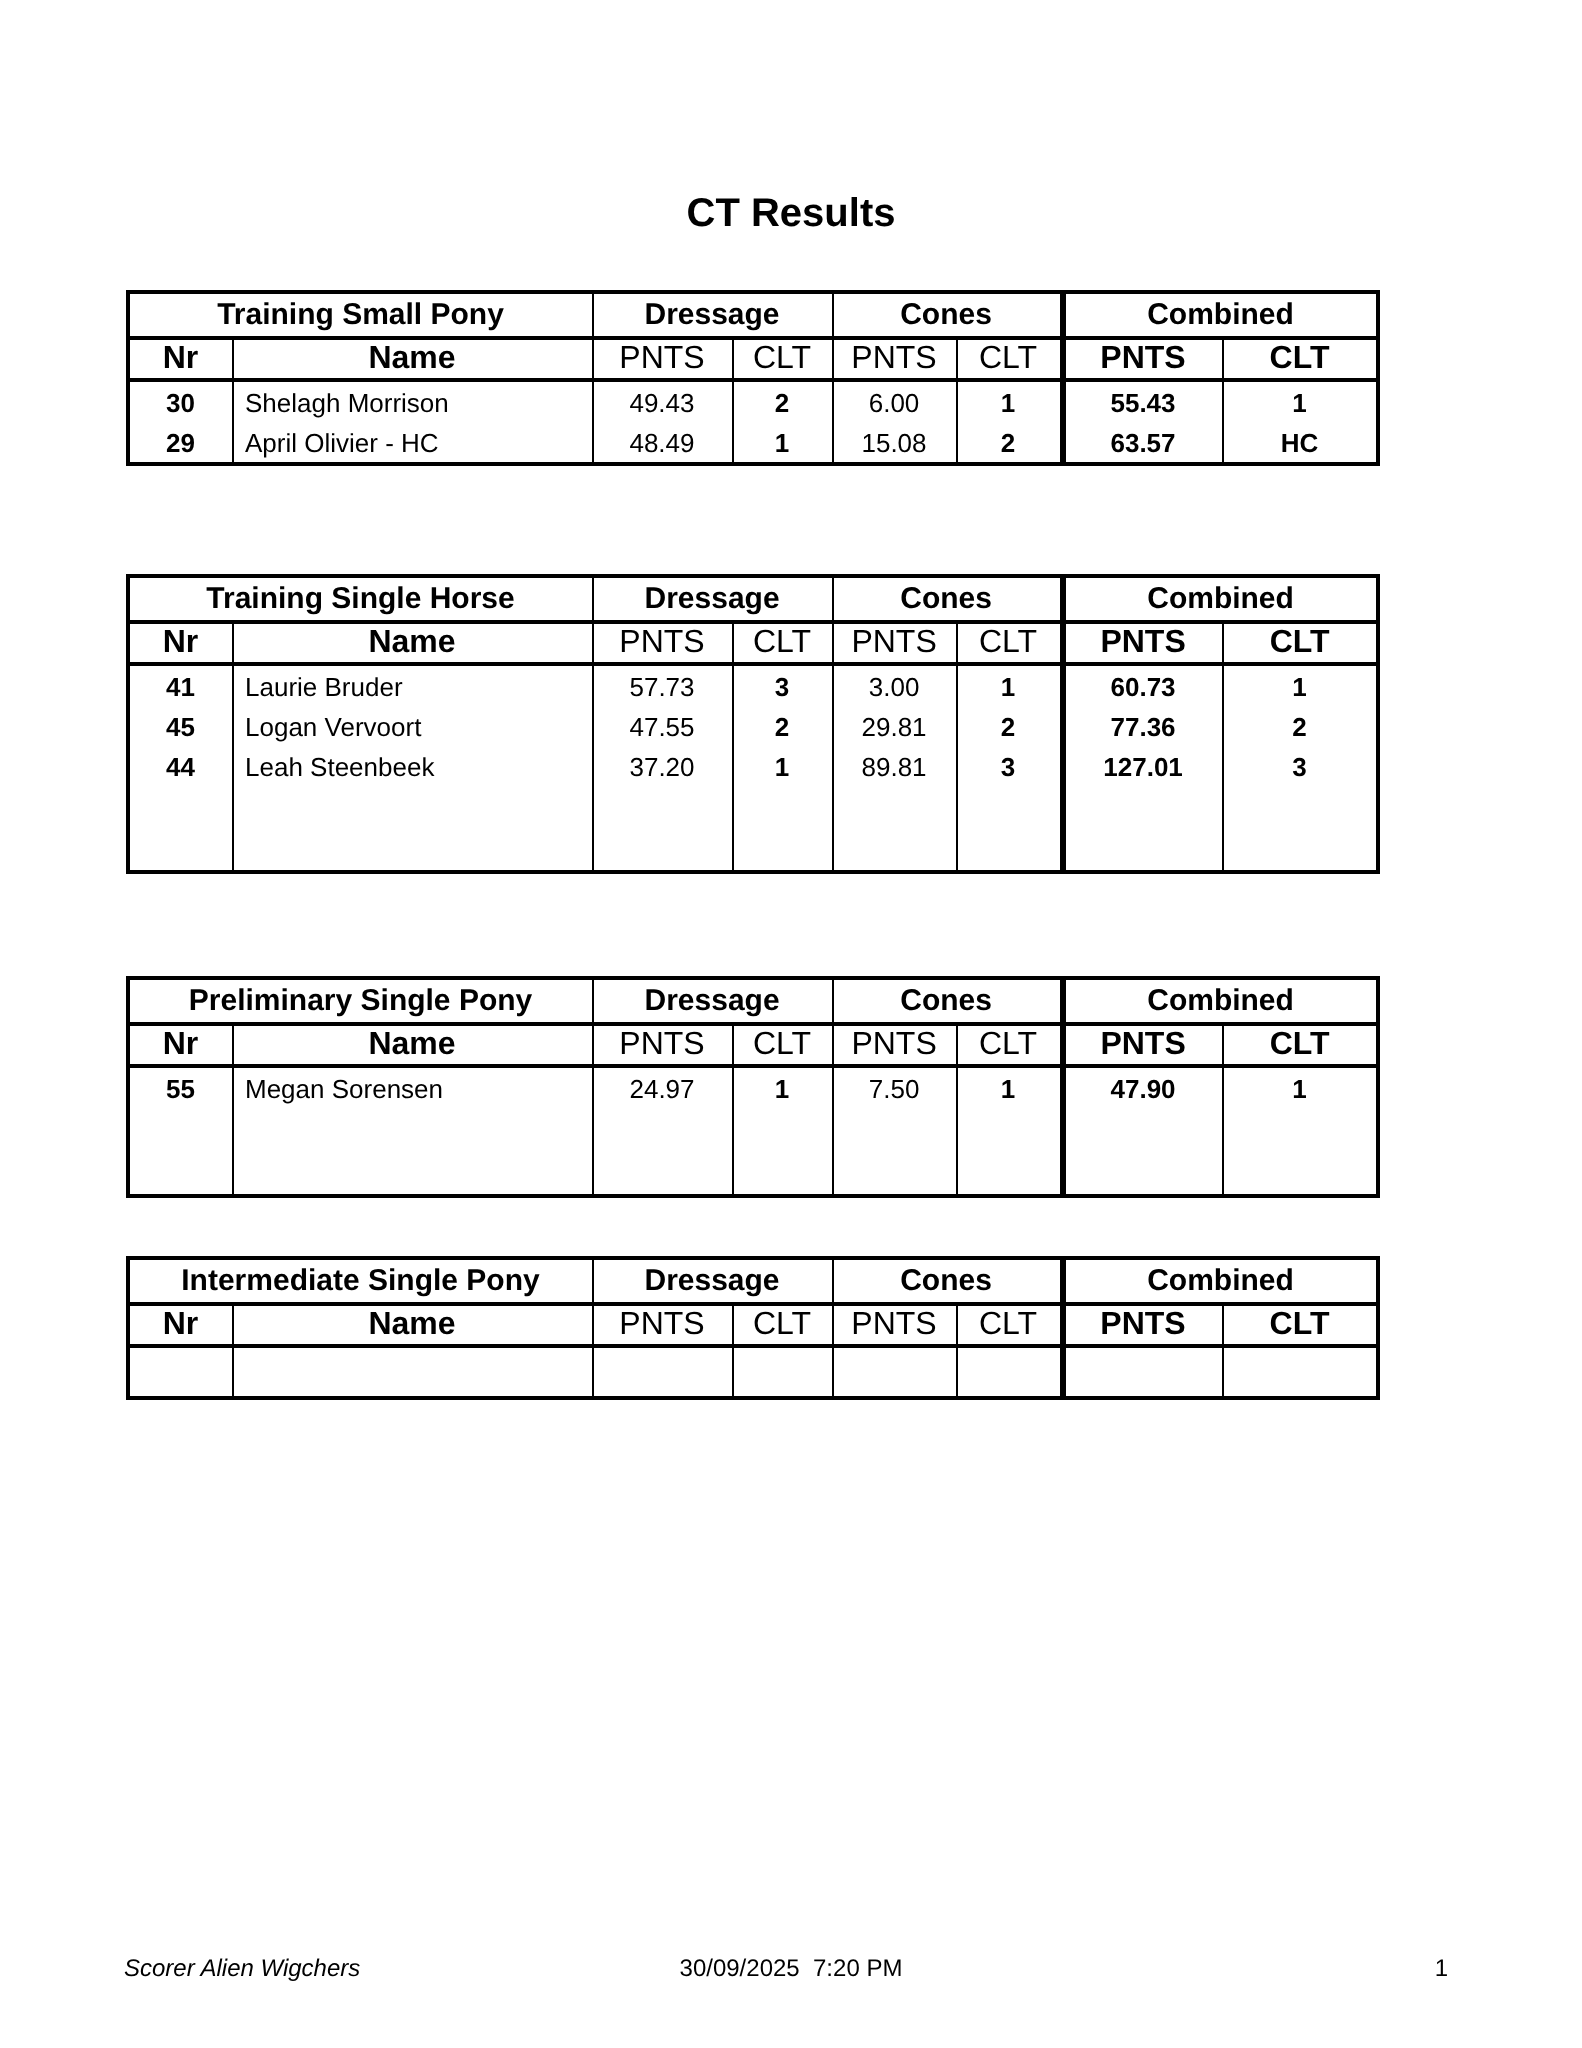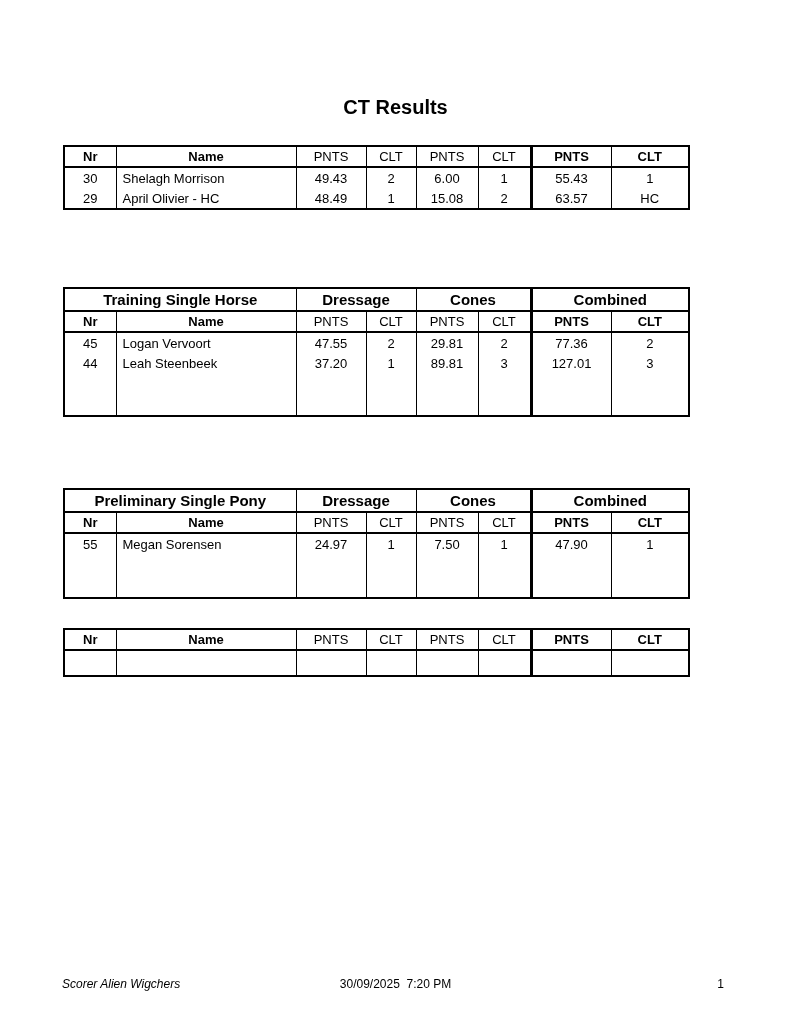--- a/index.html
+++ b/index.html
@@ -50,30 +50,30 @@
     border-top: 1.5px solid #000;
     border-bottom: 2px solid #000;
     text-align: center;
     vertical-align: middle;
   }
   .tbl tr.title-row th {
     height: 21px;
     font-size: 15px;
     font-weight: bold;
   }
-  .tbl tr.colhead-row th { height: 19px; font-size: 13px; }
+  .tbl tr.colhead-row th { height: 19px; font-size: 16px; }
   .tbl tbody td {
     border-top: 0;
     border-bottom: 0;
     height: 20px;
     vertical-align: middle;
     text-align: center;
   }
   .tbl .nrm { font-weight: 400; }
-  .tbl .b { font-weight: normal; }
+  .tbl .b { font-weight: bold; }
   .tbl td.name { text-align: left; padding-left: 6px; }
   .tbl .thick-left { border-left: 3px solid #000; }
   .footer { position: absolute; left: 0; right: 0; top: 977px; font-size: 12px; }
   .footer .scorer { position: absolute; left: 62px; font-style: italic; }
   .footer .stamp { position: absolute; left: 0; right: 0; text-align: center; white-space: pre; }
   .footer .pagenum { position: absolute; right: 67px; }
   
   #tbl-0 { top: 145px; }
   #tbl-1 { top: 287px; padding-left: 36px; }
   #tbl-2 { top: 488px; }
@@ -91,20 +91,26 @@
       <col style="width:52px">
         <col style="width:180px">
         <col style="width:70px">
         <col style="width:50px">
       <col style="width:62px">
         <col style="width:53px">
         <col style="width:80px">
         <col style="width:78px">
     </colgroup>
     <thead>
+      <tr class="title-row">
+        <th colspan="2">Training Small Pony</th>
+        <th colspan="2">Dressage</th>
+        <th colspan="2">Cones</th>
+        <th colspan="2" class="thick-left">Combined</th>
+      </tr>
       <tr class="colhead-row">
         <th>Nr</th>
         <th>Name</th>
         <th class="nrm">PNTS</th>
         <th class="nrm">CLT</th>
         <th class="nrm">PNTS</th>
         <th class="nrm">CLT</th>
         <th class="thick-left">PNTS</th>
         <th>CLT</th>
       </tr>
@@ -157,20 +163,30 @@
         <th class="nrm">PNTS</th>
         <th class="nrm">CLT</th>
         <th class="nrm">PNTS</th>
         <th class="nrm">CLT</th>
         <th class="thick-left">PNTS</th>
         <th>CLT</th>
       </tr>
     </thead>
     <tbody>
         <tr>
+          <td class="b">41</td>
+          <td class="name">Laurie Bruder</td>
+          <td>57.73</td>
+          <td class="b">3</td>
+          <td>3.00</td>
+          <td class="b">1</td>
+          <td class="b thick-left">60.73</td>
+          <td class="b">1</td>
+        </tr>
+        <tr>
           <td class="b">45</td>
           <td class="name">Logan Vervoort</td>
           <td>47.55</td>
           <td class="b">2</td>
           <td>29.81</td>
           <td class="b">2</td>
           <td class="b thick-left">77.36</td>
           <td class="b">2</td>
         </tr>
         <tr>
@@ -254,20 +270,26 @@
       <col style="width:52px">
         <col style="width:180px">
         <col style="width:70px">
         <col style="width:50px">
       <col style="width:62px">
         <col style="width:53px">
         <col style="width:80px">
         <col style="width:78px">
     </colgroup>
     <thead>
+      <tr class="title-row">
+        <th colspan="2">Intermediate Single Pony</th>
+        <th colspan="2">Dressage</th>
+        <th colspan="2">Cones</th>
+        <th colspan="2" class="thick-left">Combined</th>
+      </tr>
       <tr class="colhead-row">
         <th>Nr</th>
         <th>Name</th>
         <th class="nrm">PNTS</th>
         <th class="nrm">CLT</th>
         <th class="nrm">PNTS</th>
         <th class="nrm">CLT</th>
         <th class="thick-left">PNTS</th>
         <th>CLT</th>
       </tr>

